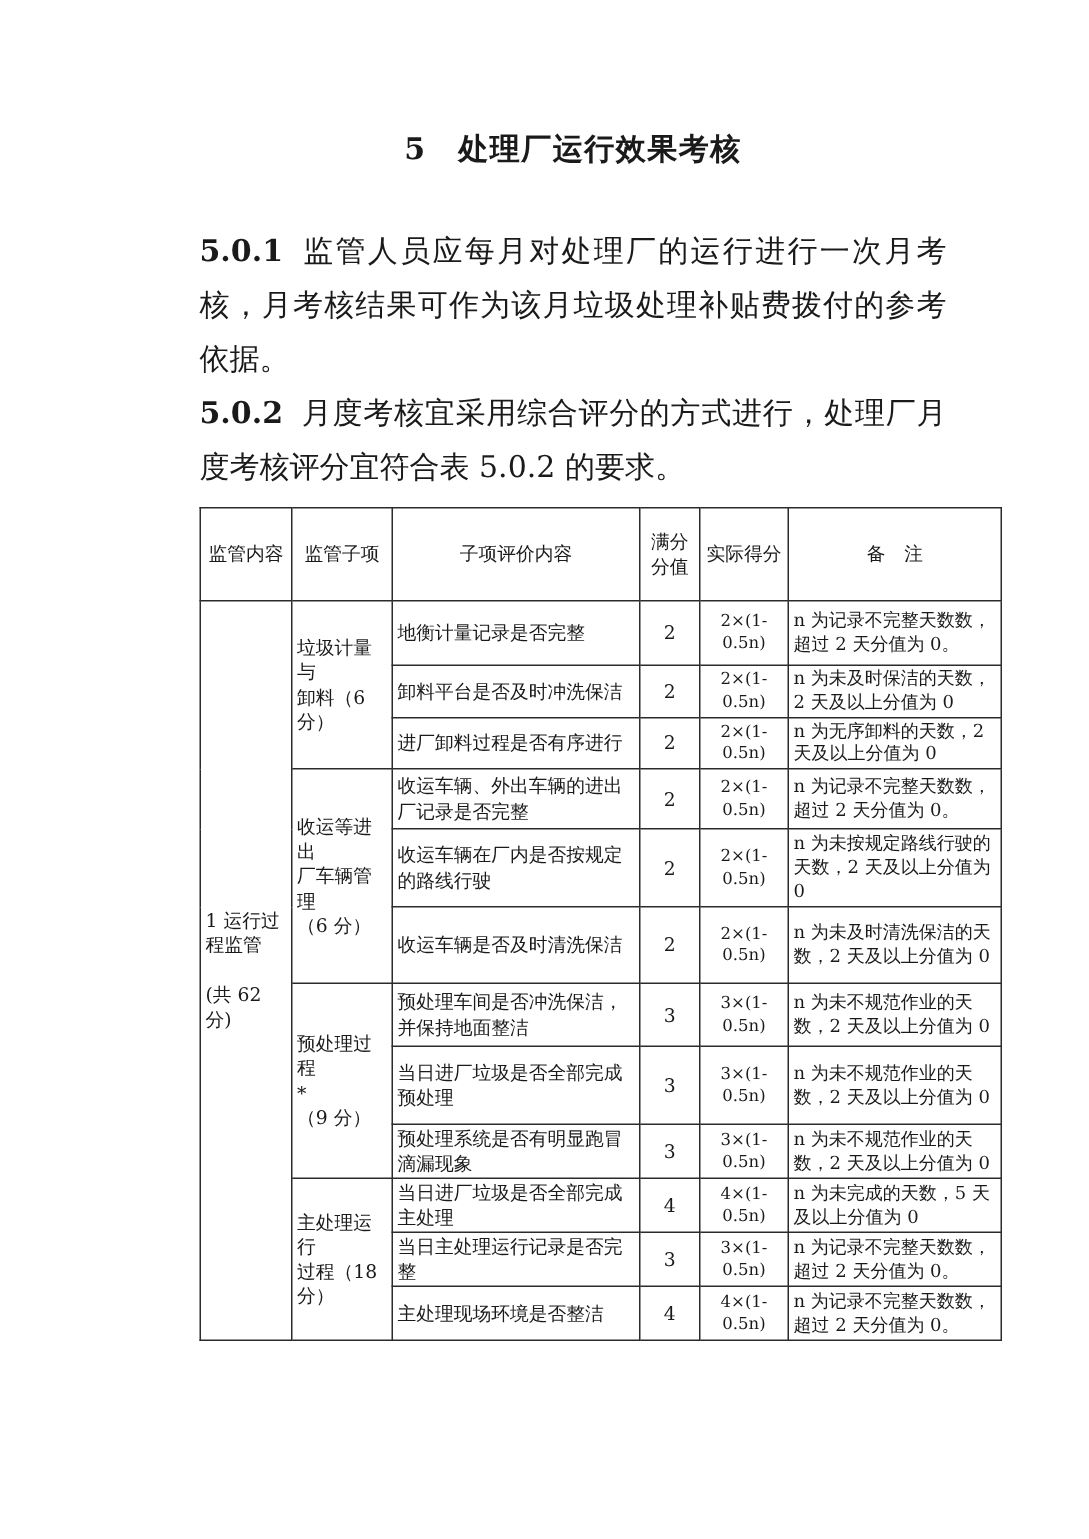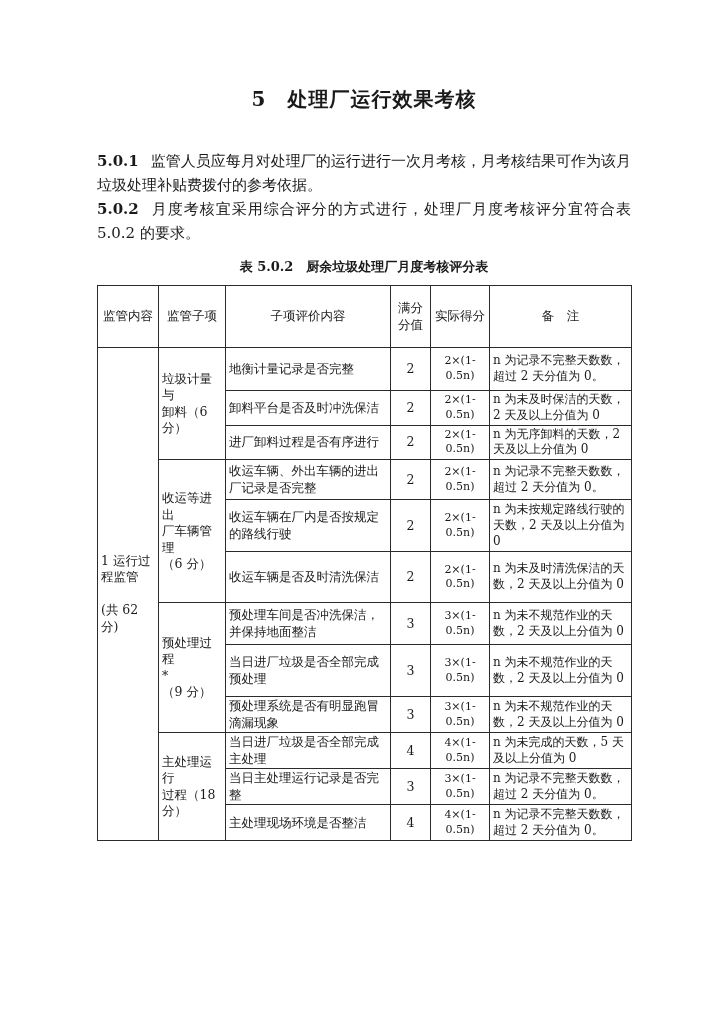--- a/index.html
+++ b/index.html
@@ -4,34 +4,34 @@
 <style>
   html,body{margin:0;padding:0;background:#ffffff;}
   .doc{
     position:relative;
     width:726px;height:1026px;
     background:#ffffff;
     color:#1a1a1a;
     font-family:"DejaVu Serif","Liberation Serif",serif;
     overflow:hidden;
   }
-  .content{padding:86px 95px 0 97px;}
+  .content{padding:86px 95px 0 97px;margin-left:36px;}
   .title{
     margin:0;
     text-align:center;
     font-size:20px;
     font-weight:bold;
     letter-spacing:1px;
     white-space:pre-line;
   }
   .paras{margin-top:36px;}
   .para{
     margin:0;
-    font-size:15px;
-    line-height:24px;
+    font-size:20px;
+    line-height:36px;
     text-align:justify;
   }
   .para-label{font-weight:bold;padding-right:12px;}
   .caption{
     margin-top:13px;
     text-align:center;
     font-size:13px;
     font-weight:bold;
     white-space:pre-line;
   }
@@ -86,21 +86,20 @@
 <div class="doc">
   <div class="content">
 
     <h1 class="title">5　处理厂运行效果考核</h1>
 
     <div class="paras">
       <p class="para"><span class="para-label">5.0.1</span><span>监管人员应每月对处理厂的运行进行一次月考核，月考核结果可作为该月垃圾处理补贴费拨付的参考依据。</span></p>
       <p class="para"><span class="para-label">5.0.2</span><span>月度考核宜采用综合评分的方式进行，处理厂月度考核评分宜符合表 5.0.2 的要求。</span></p>
     </div>
 
-    <div class="caption">表 5.0.2　厨余垃圾处理厂月度考核评分表</div>
 
     <table class="score">
       <colgroup>
         <col style="width:61px">
           <col style="width:67px">
           <col style="width:165px">
         <col style="width:40px">
           <col style="width:59px">
           <col style="width:142px">
       </colgroup>

